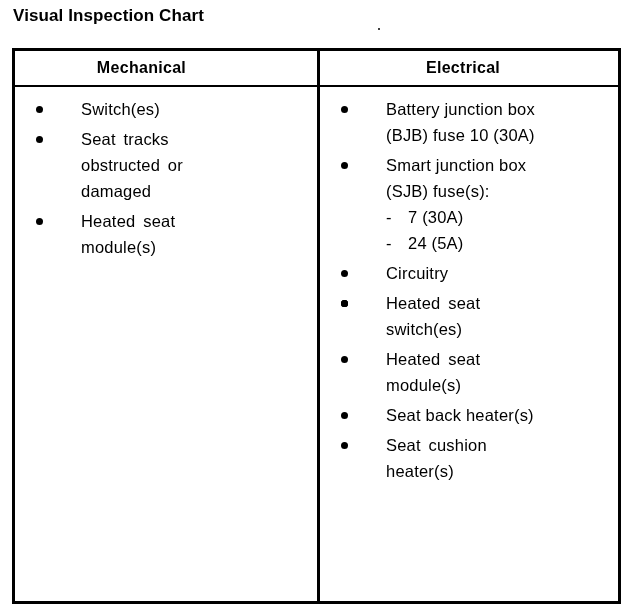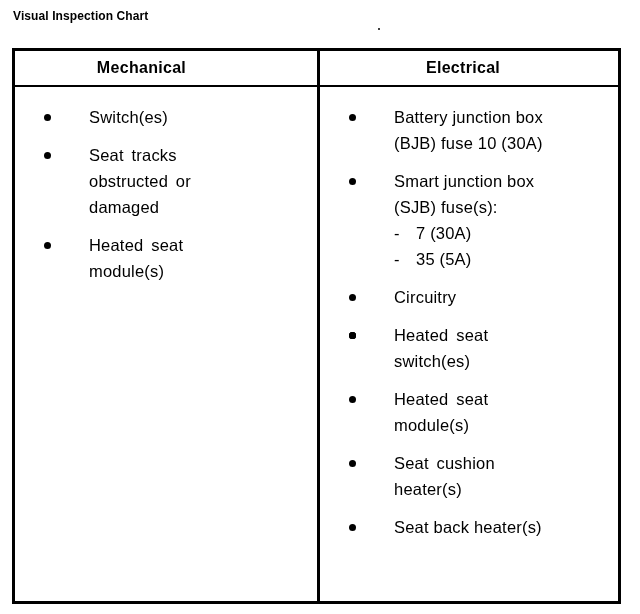--- a/index.html
+++ b/index.html
@@ -16,21 +16,21 @@
     font-family: "Liberation Sans", sans-serif;
     color: #000000;
     -webkit-font-smoothing: none;
   }
 
   
   #page-title {
     position: absolute;
     left: 13px;
     top: 6px;
-    font-size: 12px;
+    font-size: 17px;
     font-weight: bold;
     letter-spacing: 0.1px;
     line-height: 20px;
     white-space: nowrap;
   }
 
   
   .artifact {
     position: absolute;
     background: #000;
@@ -100,21 +100,21 @@
   #cell-mechanical { left: 0;     width: 302px; }
   #cell-electrical { left: 305px; right: 0; }
 
   .item-list {
     list-style: none;
     margin: 0;
     padding: 5px 0 0 0;
   }
   .item {
     position: relative;
-    margin: 12px;
+    margin: 4px;
     padding: 0 14px 0 62px;
     font-size: 16.5px;
     line-height: 26px;
     letter-spacing: 0.2px;
   }
   .item .bullet {
     position: absolute;
     left: 17px;
     top: 10px;
     width: 7px;
@@ -199,21 +199,21 @@
         <span class="bullet"></span>
         <span class="item-text">Smart junction box
 (SJB) fuse(s):</span>
         <ul class="sub-list">
           <li class="sub-item">
             <span class="dash">-</span>
             <span>7 (30A)</span>
           </li>
           <li class="sub-item">
             <span class="dash">-</span>
-            <span>35 (5A)</span>
+            <span>24 (5A)</span>
           </li>
         </ul>
       </li>
 
       <li class="item">
         <span class="bullet"></span>
         <span class="item-text">Circuitry</span>
       </li>
       <li class="item">
         <span class="bullet"></span>
@@ -224,26 +224,26 @@
       <li class="item wide">
         <span class="bullet"></span>
         <span class="item-text">Heated  seat
 switch(es)</span>
       </li>
       <li class="item wide">
         <span class="bullet"></span>
         <span class="item-text">Heated  seat
 module(s)</span>
       </li>
+      <li class="item">
+        <span class="bullet"></span>
+        <span class="item-text">Seat back heater(s)</span>
+      </li>
       <li class="item wide">
         <span class="bullet"></span>
         <span class="item-text">Seat  cushion
 heater(s)</span>
       </li>
-      <li class="item">
-        <span class="bullet"></span>
-        <span class="item-text">Seat back heater(s)</span>
-      </li>
 
     </ul>
   </div>
 
 </div>
 
 </body></html>

